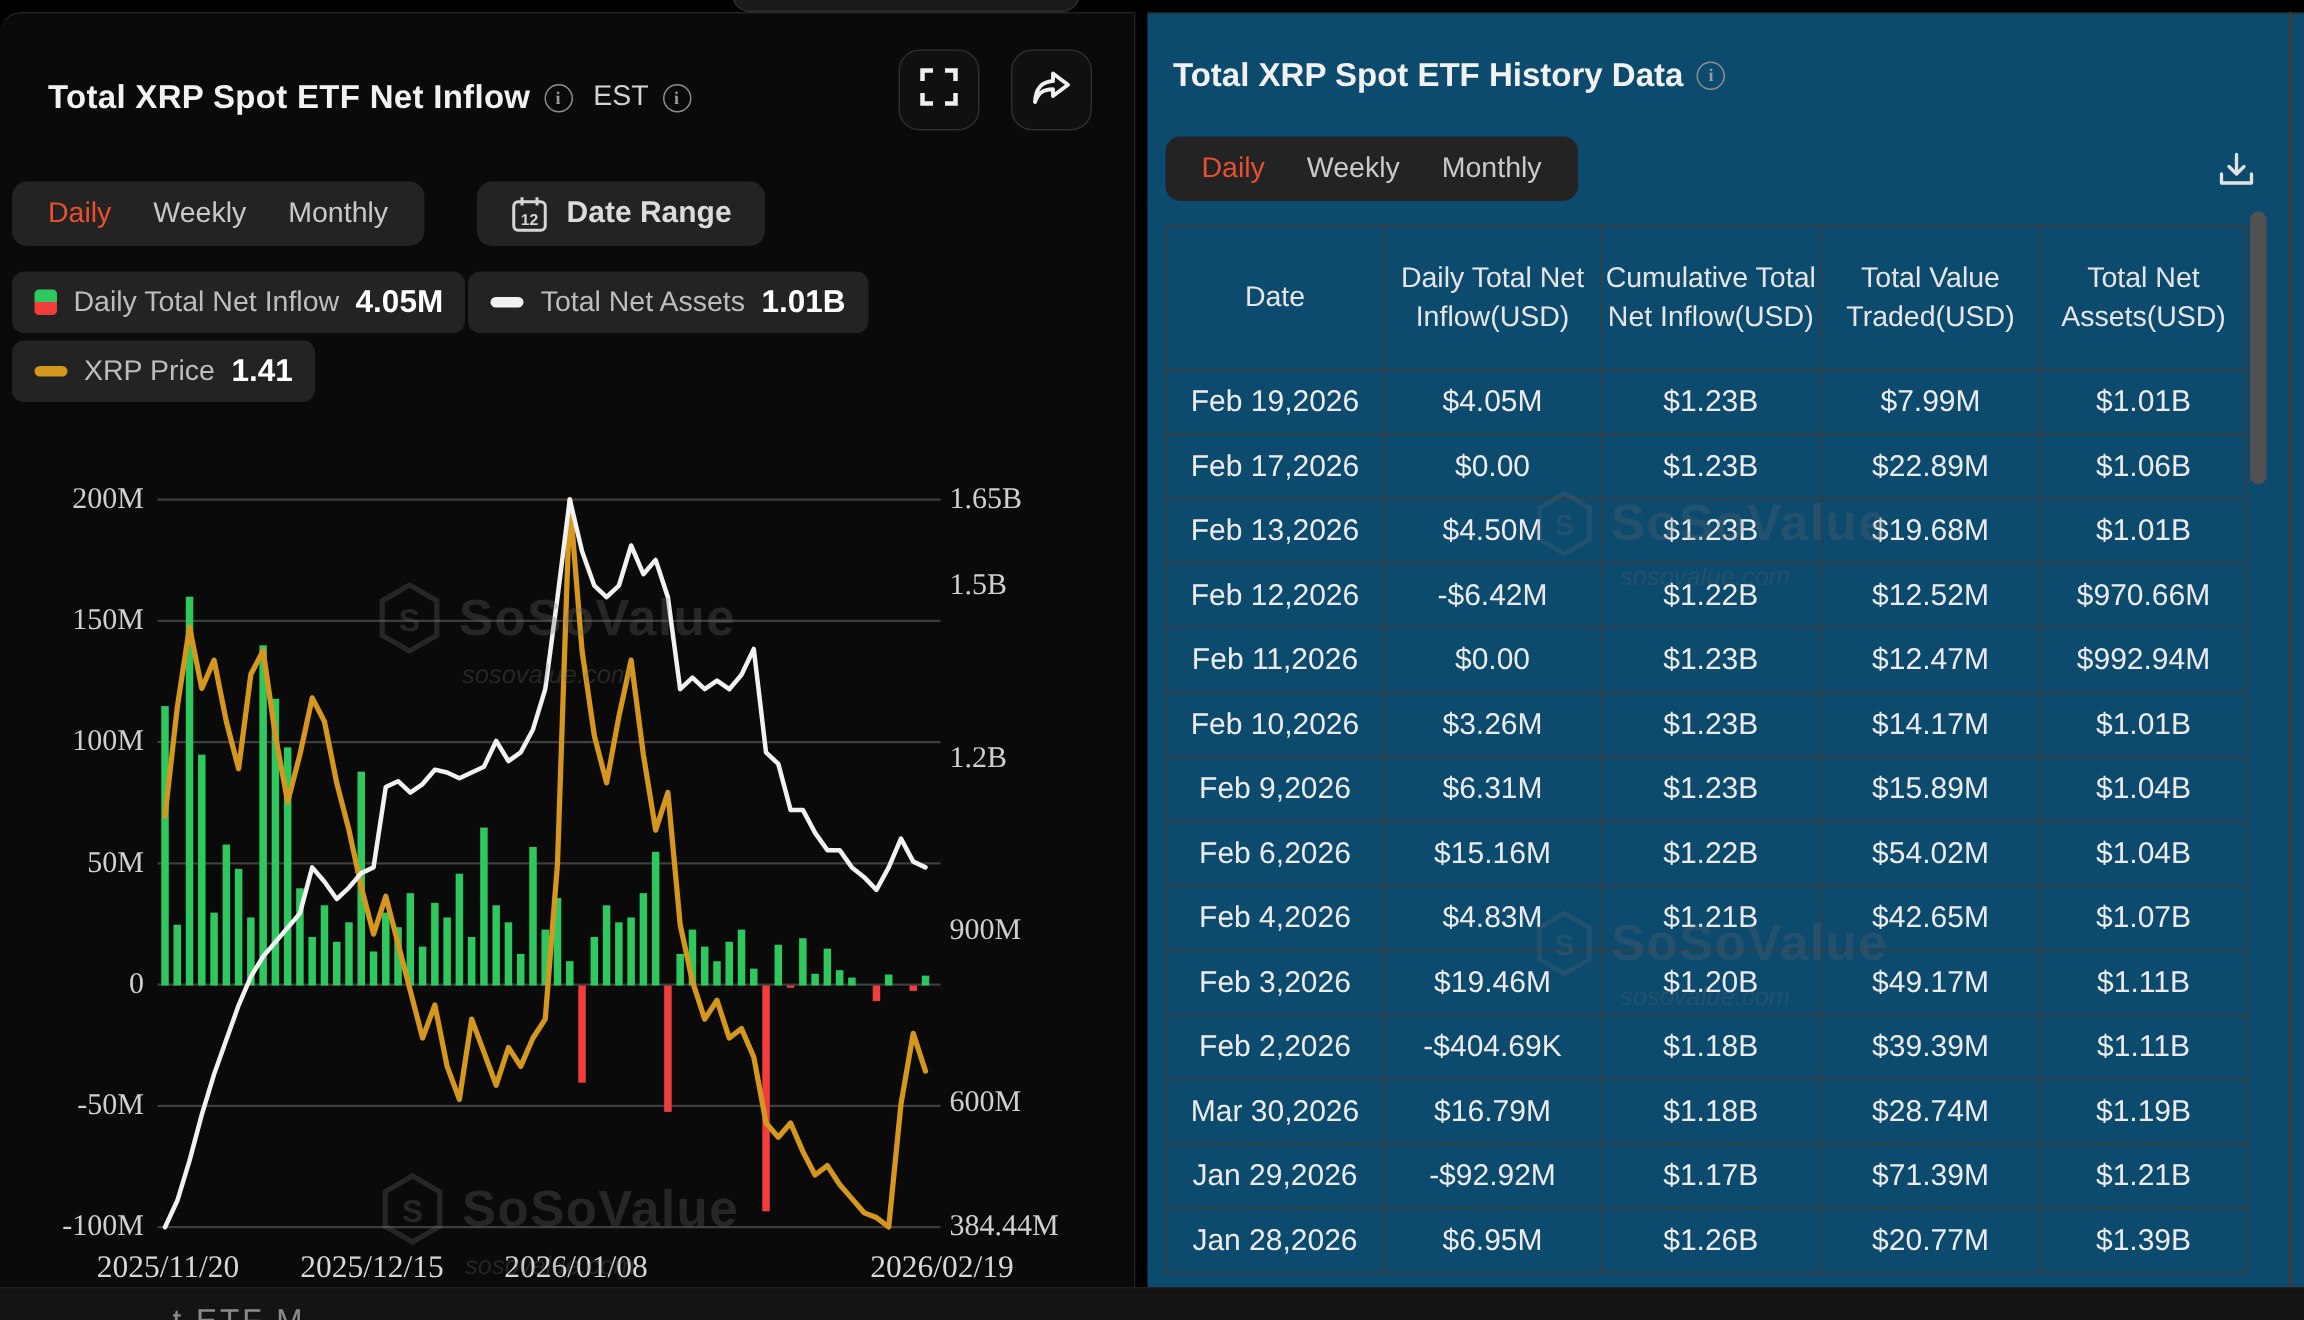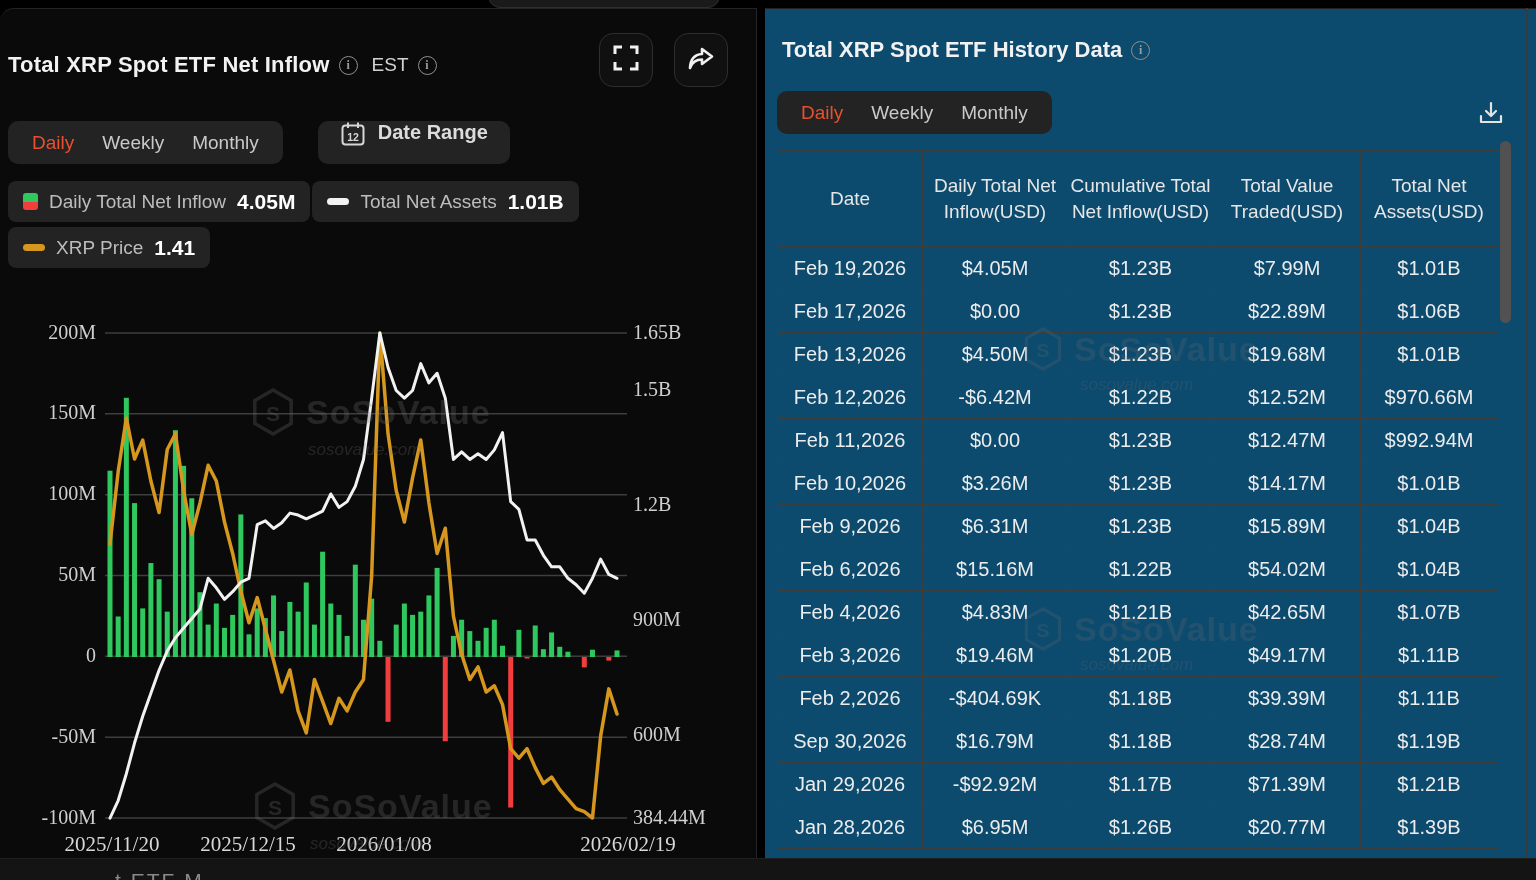--- a/index.html
+++ b/index.html
@@ -14,36 +14,36 @@
 
   .panel-left { position:absolute; left:0; top:8px; width:757px; height:872px;
     background:#0a0a0a; border-top:1px solid #232323; border-right:1px solid #262626;
     border-top-left-radius:14px; }
   .panel-right { position:absolute; left:765px; top:8px; width:771px; height:872px;
     background:#0c4a6e; border-top:1px solid #232323; }
   .right-edge-line { position:absolute; left:1526px; top:8px; width:2px; height:872px; background:#3a3a3a; }
 
   
   .lp-header { position:absolute; left:8px; top:30px; width:740px; height:52px; display:flex; align-items:center; }
-  .lp-title { font-size:22px; font-weight:700; color:#f2f2f2; letter-spacing:.2px; }
+  .lp-title { font-size:22px; font-weight:700; color:#f2f2f2; letter-spacing:.2px;margin-left:24px; }
   .info-icon { width:19px; height:19px; border:1.6px solid #8f8f8f; border-radius:50%;
     color:#9c9c9c; font-size:12px; font-weight:700; display:inline-flex; align-items:center; justify-content:center;
     margin-left:9px; font-family:"Liberation Serif", serif; }
   .est-label { margin-left:14px; font-size:19px; color:#d2d2d2; }
   .hdr-buttons { position:absolute; right:20px; top:-6px; display:flex; gap:21px; }
   .icon-btn { width:54px; height:54px; background:#101010; border:1.5px solid #2e2e2e; border-radius:14px;
     display:flex; align-items:center; justify-content:center; cursor:pointer; }
   .icon-btn svg { stroke:#f0f0f0; }
 
   
   .lp-controls { position:absolute; left:8px; top:112px; display:flex; gap:35px; }
   .tab-group { background:#232323; border-radius:10px; height:43px; display:flex; align-items:center; padding:16px 10px; gap:0; }
   .tab-item { font-size:19px; color:#c9c9c9; padding:0 14px; cursor:pointer; }
   .tab-item.active { color:#e8502f; }
-  .date-range-btn { background:#232323; border:none; border-radius:10px; height:43px; display:flex; align-items:flex-start;
+  .date-range-btn { background:#232323; border:none; border-radius:10px; height:43px; display:flex; align-items:center;
     gap:12px; padding:0 22px; color:#dcdcdc; font-size:20px; font-weight:700; cursor:pointer; font-family:inherit; }
   .cal-icon { position:relative; width:26px; height:26px; }
 
   
   .legend-row { position:absolute; left:8px; display:flex; gap:2px; }
   .legend-row.r1 { top:172px; }
   .legend-row.r2 { top:218px; }
   .legend-chip { background:#232323; border-radius:8px; height:41px; display:flex; align-items:center; gap:11px; padding:0 15px; }
   .legend-label { font-size:19px; color:#bdbdbd; }
   .legend-value { font-size:21px; color:#fff; font-weight:700; }
@@ -378,21 +378,21 @@
             <td>$1.11B</td>
           </tr>
           <tr>
             <td>Feb 2,2026</td>
             <td class="neg">-$404.69K</td>
             <td>$1.18B</td>
             <td>$39.39M</td>
             <td>$1.11B</td>
           </tr>
           <tr>
-            <td>Sep 30,2026</td>
+            <td>Mar 30,2026</td>
             <td class="pos">$16.79M</td>
             <td>$1.18B</td>
             <td>$28.74M</td>
             <td>$1.19B</td>
           </tr>
           <tr>
             <td>Jan 29,2026</td>
             <td class="neg">-$92.92M</td>
             <td>$1.17B</td>
             <td>$71.39M</td>

